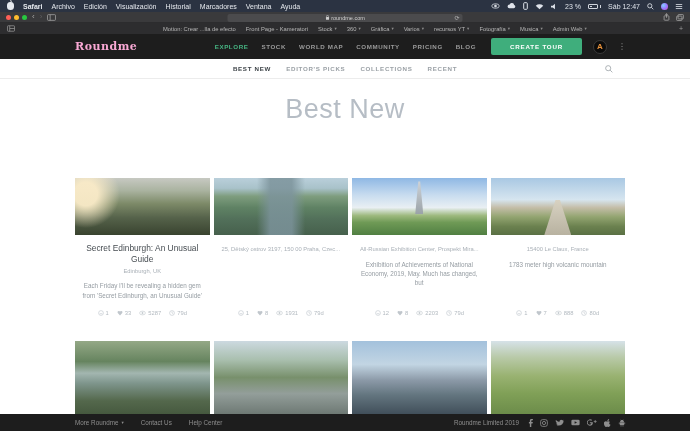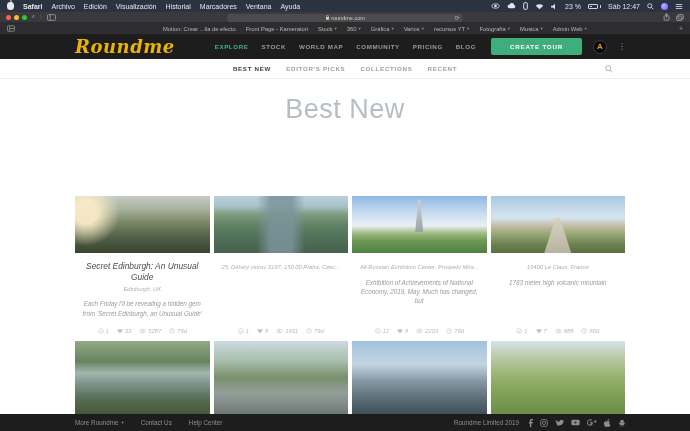--- a/index.html
+++ b/index.html
@@ -55,22 +55,22 @@
   .bm-spacer { width:128px; }
   .bm { white-space:nowrap; display:flex; align-items:center; gap:2px; }
   .bm .dd { font-size:4.5px; color:#8e8e8e; }
   .bm-add { margin-left:auto; color:#9a9a9a; font-size:7px; }
 
   
   .site-header {
     height:25px; background:#1d1d1d; display:flex; align-items:center;
     padding:0 64px 0 75px;
   }
-  .logo { font-family:"DejaVu Serif", serif; font-style:italic; font-weight:bold;
-    color:#eab308; font-size:18px; letter-spacing:0.5px; }
+  .logo { font-family:"DejaVu Serif", serif; font-weight:bold;
+    color:#f9a8d4; font-size:11px; letter-spacing:0.5px; }
   .main-nav { margin-left:auto; display:flex; gap:13px; font-size:6.2px; letter-spacing:0.6px;
     color:#9a9a9a; font-weight:bold; }
   .main-nav .nav-link.active { color:#46b683; }
   .create-btn {
     margin-left:15px; background:#3fae7c; color:#fff; font-size:6.2px; font-weight:bold;
     letter-spacing:0.8px; padding:0 19px; height:17px; border-radius:2px; border:none;
     display:flex; align-items:center; font-family:"Liberation Sans", sans-serif;
   }
   .avatar { width:14px; height:14px; border-radius:50%; margin-left:11px;
     background:#0c0c0c; border:1px solid #3a3a3a; color:#e8923c;
@@ -87,21 +87,21 @@
   .subnav .search { position:absolute; right:77px; top:6px; color:#9ba1a6; }
 
   
   .hero { text-align:center; }
   .hero h1 { margin-top:15px; font-size:27px; font-weight:300; color:#b6bdc5; letter-spacing:0.5px; }
   .hero p { width:472px; margin:8px auto 0; font-size:7.4px; line-height:1.5; color:#4d5257; }
 
   
   .cards-row { position:absolute; left:75px; width:550px; display:grid;
     grid-template-columns:repeat(4,1fr); gap:4px; }
-  .row1 { top:196px;font-style:italic; }
+  .row1 { top:178px; }
   .row2 { top:341px; }
   .card { background:#fff; display:flex; flex-direction:column; min-height:150px; }
   .thumb { height:57px; width:100%; position:relative; overflow:hidden; }
   .thumb2 { height:73px; }
   .t1 { background:
         radial-gradient(circle at 8% 28%, rgba(250,235,200,.95) 0 9%, rgba(250,235,200,0) 26%),
         linear-gradient(180deg,#c7c9c2 0%,#aab3a0 22%,#7d8a68 45%,#55624a 70%,#39432f 100%); }
   .t2 { background:linear-gradient(180deg,#b9cfda 0%,#a9c2ca 18%,#7e9d7e 32%,#5f8264 52%,#52705a 72%,#46604c 100%); }
   .t2::after { content:""; position:absolute; inset:0;
         background:linear-gradient(90deg, transparent 32%, rgba(124,147,155,.85) 42% 58%, transparent 68%); }

